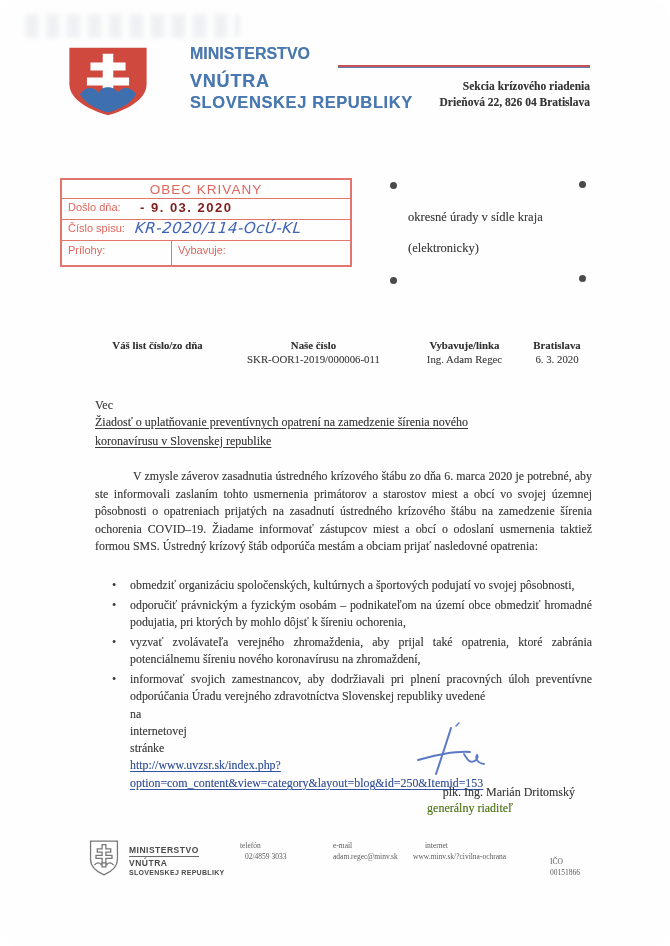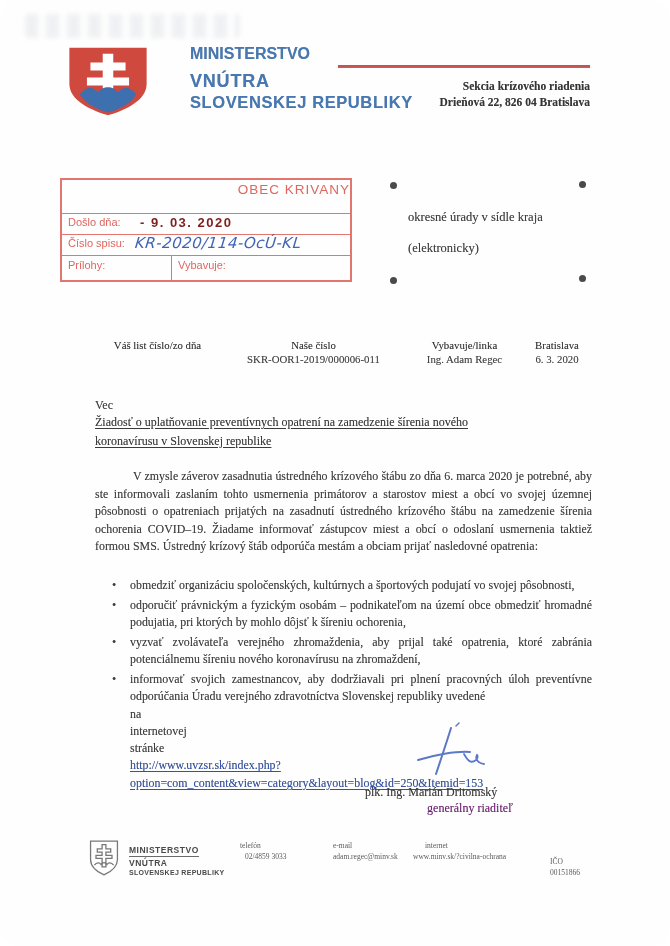--- a/index.html
+++ b/index.html
@@ -21,62 +21,62 @@
   .coat{left:63px;top:45px;}
   .h-title{left:190px;top:45px;width:400px;font-family:"Liberation Sans",sans-serif;color:#4678b4;font-weight:bold;}
   .h-rule{left:338px;top:65px;width:252px;height:2px;background:#c85252;border-bottom:1.5px solid #5b82b6;}
   .h-line2{left:190px;top:71px;font-family:"Liberation Sans",sans-serif;color:#4678b4;font-weight:bold;font-size:18px;letter-spacing:0.8px;}
   .h-line3{left:190px;top:93px;font-family:"Liberation Sans",sans-serif;color:#4678b4;font-weight:bold;font-size:16.5px;letter-spacing:0.6px;}
   .h-section{left:350px;top:79px;width:240px;text-align:right;font-weight:bold;font-size:11.5px;line-height:15.5px;color:#353535;}
 
   
   .stamp{left:60px;top:178px;width:288px;border:2px solid rgba(221,93,84,0.85);color:#e0665e;
          font-family:"Liberation Sans",sans-serif;}
-  .stamp-title{border-bottom:1.5px solid rgba(221,93,84,0.85);text-align:right;font-size:13.5px;
-         letter-spacing:1px;padding:2px 0 16px;}
+  .stamp-title{border-bottom:1.5px solid rgba(221,93,84,0.85);text-align:center;font-size:13.5px;
+         letter-spacing:1px;padding:2px 0 1px;}
   .stamp-row{position:relative;border-bottom:1.5px solid rgba(221,93,84,0.85);height:21px;font-size:11px;
          padding:2px 0 0 6px;box-sizing:border-box;}
   .stamp-row:last-child{border-bottom:none;height:24px;}
   .stamp-date{position:absolute;left:78px;top:1px;color:#7f1d1d;font-weight:bold;font-size:13px;
          letter-spacing:1.5px;font-family:"Liberation Sans",sans-serif;}
   .stamp-hand{position:absolute;left:73px;top:-1px;color:#3f63b5;font-size:15px;font-style:italic;
          letter-spacing:0.5px;transform:skewX(-6deg);font-family:"DejaVu Sans",sans-serif;white-space:nowrap;}
   .stamp-split{display:flex;padding:0;}
   .stamp-cell1{width:110px;border-right:1.5px solid rgba(221,93,84,0.85);padding:3px 6px 0 6px;box-sizing:border-box;}
   .stamp-cell2{flex:1;padding:3px 4px 0 6px;}
 
   
   .dot{width:7px;height:7px;border-radius:50%;background:#4a4a4a;}
   .recip{font-size:12.5px;color:#3c3c3c;}
 
   
   .ref{left:95px;top:339px;width:497px;display:grid;grid-template-columns:125px 187px 115px 70px;font-size:10.8px;}
   .ref .col{text-align:center;line-height:13.5px;}
-  .ref .hdr{font-weight:normal;color:#333;}
+  .ref .hdr{font-weight:bold;color:#333;}
   .ref .val{color:#444;}
 
   
   .vec{left:95px;top:398px;font-size:12px;}
   .subject{left:95px;top:413px;width:500px;font-size:12px;line-height:18.5px;color:#3a3a3a;}
   .subject span{text-decoration:underline;text-underline-offset:2px;}
 
   
   .para{left:95px;top:468px;width:497px;font-size:11.9px;line-height:17.6px;text-align:justify;
         text-indent:38px;color:#3c3c3c;}
   .blist{left:95px;top:577px;width:497px;font-size:11.9px;line-height:17.3px;color:#3c3c3c;}
   .bitem{position:relative;padding-left:35px;text-align:justify;margin-bottom:2.5px;}
   .bitem::before{content:"•";position:absolute;left:17px;top:0;font-size:12px;}
   .spread{display:flex;justify-content:space-between;flex-direction:column;}
   .doclink{color:#3252a5;text-decoration:underline;text-underline-offset:2px;overflow-wrap:anywhere;
         text-align:left;}
 
   
   .sig-svg{left:404px;top:722px;}
-  .sig-name{left:365px;top:785px;width:210px;text-align:left;font-size:12px;color:#3a3a3a;}
-  .sig-title{left:365px;top:801px;width:210px;text-align:center;font-size:12px;color:#701a75;}
+  .sig-name{left:365px;top:785px;width:210px;text-align:right;font-size:12px;color:#3a3a3a;}
+  .sig-title{left:365px;top:801px;width:210px;text-align:center;font-size:12px;color:#4d7c0f;}
 
   
   .f-coat{left:88px;top:837px;}
   .f-min{left:129px;top:839px;font-family:"Liberation Sans",sans-serif;font-weight:bold;color:#4a4a4a;}
   .f-min .l1{font-size:8.5px;letter-spacing:0.5px;border-bottom:1px solid #6a6a6a;display:inline-block;padding-bottom:1px;}
   .f-min .l2{font-size:8.5px;letter-spacing:0.5px;margin-top:1px;}
   .f-min .l3{font-size:7px;letter-spacing:0.3px;margin-top:1px;}
   .f-col{position:absolute;font-size:7.5px;color:#5a5a5a;line-height:11px;}
 
   svg{display:block;}

